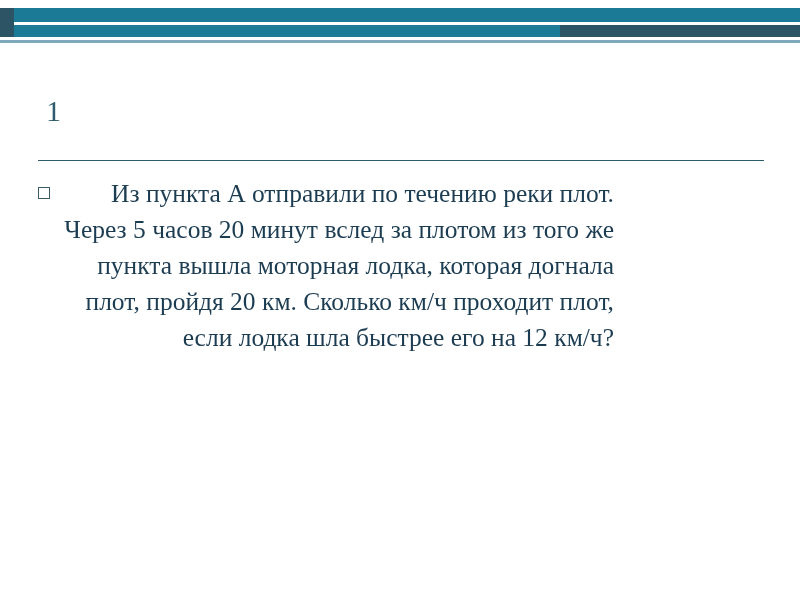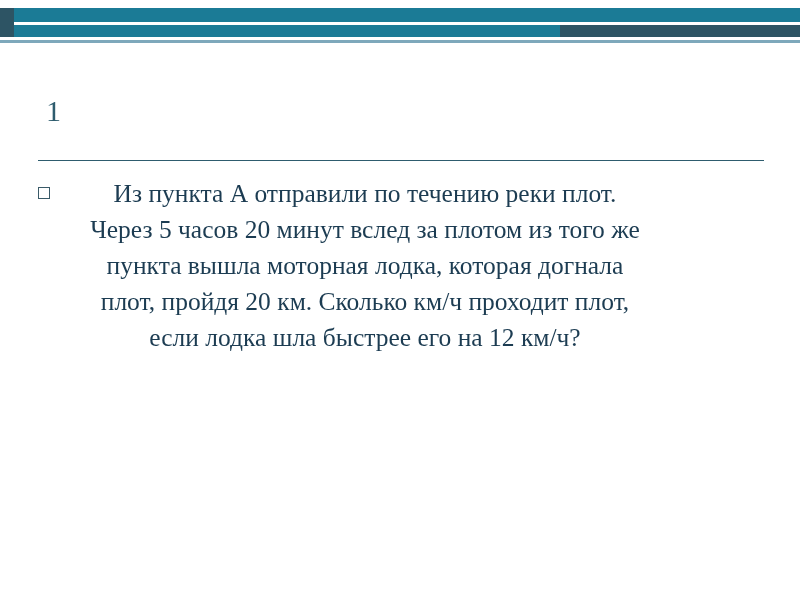--- a/index.html
+++ b/index.html
@@ -107,27 +107,27 @@
   }
   .bullet-marker {
     width: 12px;
     height: 12px;
     border: 1.5px solid #3a5a68;
     box-sizing: border-box;
     margin-top: 11px;
     flex: 0 0 auto;
   }
   .bullet-text {
-    margin-left: 35px;
+    margin-left: 4px;
     font-size: 25.5px;
     line-height: 36px;
     color: #1c3c52;
     font-family: "Liberation Serif", serif;
     max-width: 560px;
-    text-align: center;
+    text-align: right;
   }
 </style>
 </head>
 <body>
 
 <div class="slide">
 
   <div class="top-band">
     <div class="bar-teal-top"></div>
     <div class="bar-white-gap"></div>

